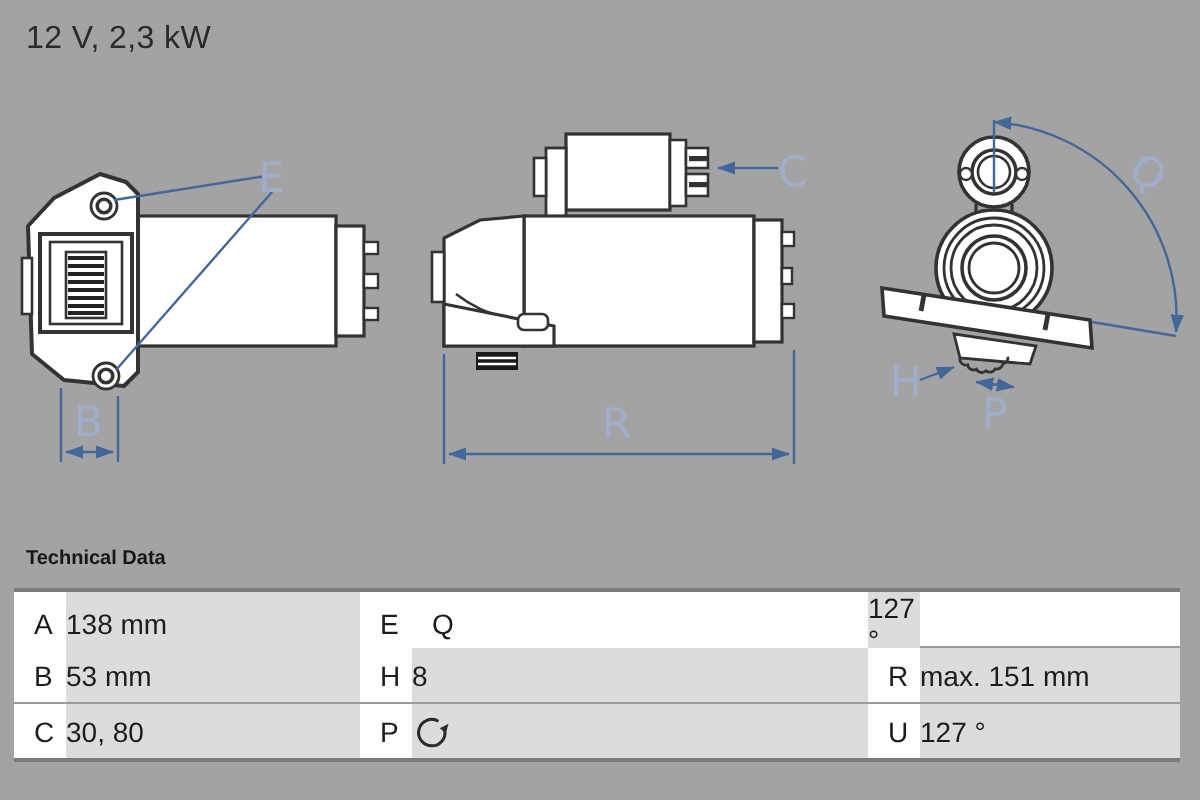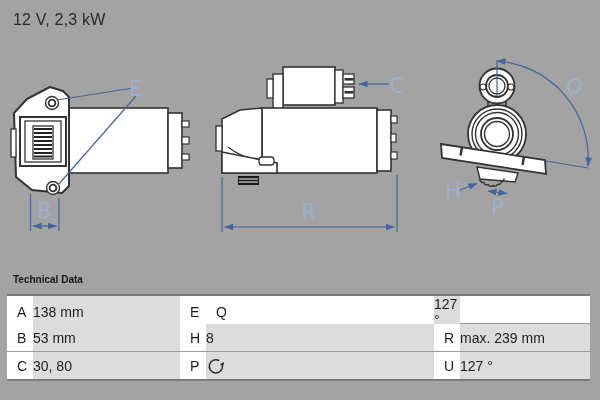--- a/index.html
+++ b/index.html
@@ -167,21 +167,21 @@
       <div class="t-key">E</div>
       <div class="t-key">Q</div>
       <div class="t-val">127 °</div>
     </div>
     <div class="t-row">
       <div class="t-key">B</div>
       <div class="t-val">53 mm</div>
       <div class="t-key">H</div>
       <div class="t-val">8</div>
       <div class="t-key">R</div>
-      <div class="t-val">max. 239 mm</div>
+      <div class="t-val">max. 151 mm</div>
     </div>
     <div class="t-row">
       <div class="t-key">C</div>
       <div class="t-val">30, 80</div>
       <div class="t-key">P</div>
       <div class="t-val">
         <svg class="rot-icon" width="20" height="20" viewBox="0 0 20 20">
           <path d="M13.2,4.6 A6.6,6.6 0 1 0 16.4,9.2" fill="none" stroke="#2b2b2b" stroke-width="1.5"></path>
           <path d="M16.9,10.6 L18.3,5.9 L13.9,8.1 Z" fill="#2b2b2b"></path>
         </svg>

